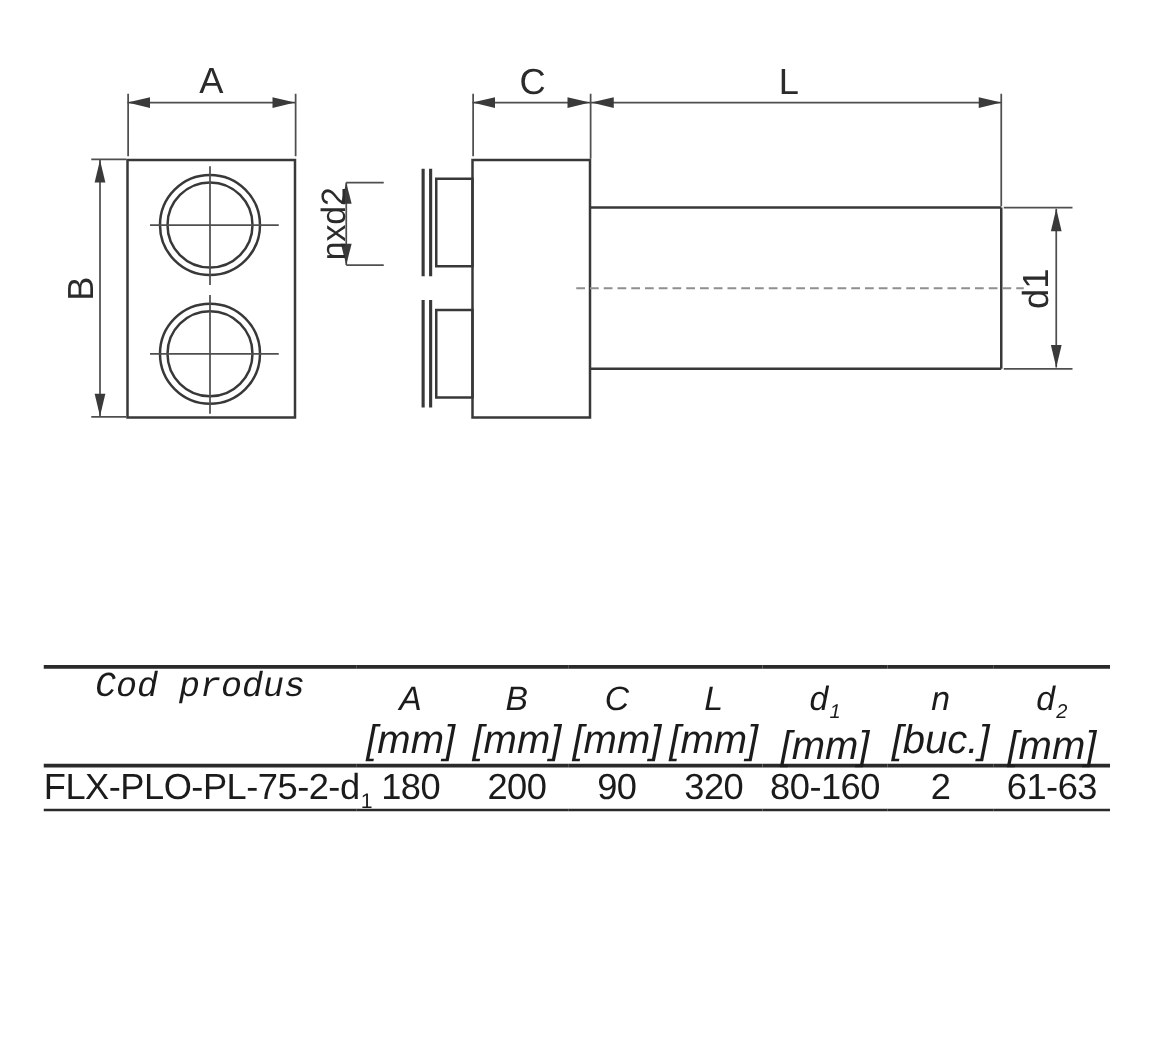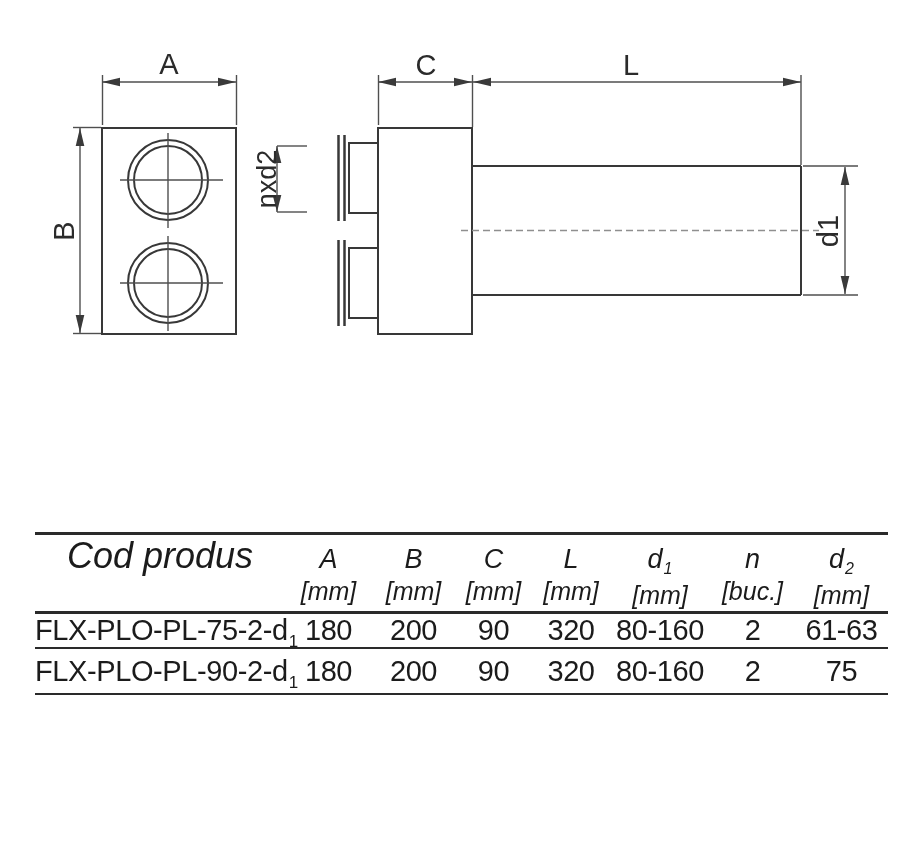--- a/index.html
+++ b/index.html
@@ -18,23 +18,23 @@
   .dimlabel{font-family:"Liberation Sans",sans-serif;font-size:29px;fill:#2b2b2b;}
   .dimlabel.small{font-size:27px;}
   
   table.spec{
     position:absolute;left:35px;top:532px;width:853px;
     border-collapse:collapse;table-layout:fixed;
     color:#1b1b1b;border-top:3px solid #2a2a2a;
   }
   table.spec thead tr{height:79px;border-bottom:3px solid #2a2a2a;}
   table.spec th{font-weight:normal;font-style:italic;vertical-align:top;padding:0;}
-  th.product{vertical-align:middle;font-size:36px;text-align:center;}
+  th.product{vertical-align:middle;font-size:28px;text-align:center;font-family:Liberation Mono, monospace;}
   .hsym{font-size:27px;line-height:30px;padding-top:9px;text-align:center;}
-  .hunit{font-size:25px;line-height:28px;margin-top:3px;text-align:center;}
+  .hunit{font-size:32px;line-height:28px;margin-top:3px;text-align:center;}
   .hsub{font-size:16px;font-style:italic;position:relative;top:6px;margin-left:1px;}
   table.spec td{
     font-size:29px;letter-spacing:-0.4px;text-align:center;padding:0;vertical-align:middle;
   }
   td.code{text-align:left;padding-left:1px;white-space:nowrap;}
   .csub{font-size:17px;position:relative;top:7px;margin-left:1px;}
   tr.r1{height:30px;border-bottom:2px solid #2a2a2a;}
   tr.r2{height:46px;border-bottom:4px solid #2a2a2a;}
   tr.r3{height:46px;border-bottom:2px solid #2a2a2a;}
   tr.r4{height:45px;border-bottom:4px solid #2a2a2a;}
@@ -180,25 +180,15 @@
       <tr class="r1">
         <td class="code"><span>FLX-PLO-PL-75-2-d</span><span class="csub">1</span></td>
         <td>180</td>
         <td>200</td>
         <td>90</td>
         <td>320</td>
         <td>80-160</td>
         <td>2</td>
         <td>61-63</td>
       </tr>
-      <tr class="r3">
-        <td class="code"><span>FLX-PLO-PL-90-2-d</span><span class="csub">1</span></td>
-        <td>180</td>
-        <td>200</td>
-        <td>90</td>
-        <td>320</td>
-        <td>80-160</td>
-        <td>2</td>
-        <td>75</td>
-      </tr>
     </tbody>
   </table>
 </div>
 
 </body></html>

